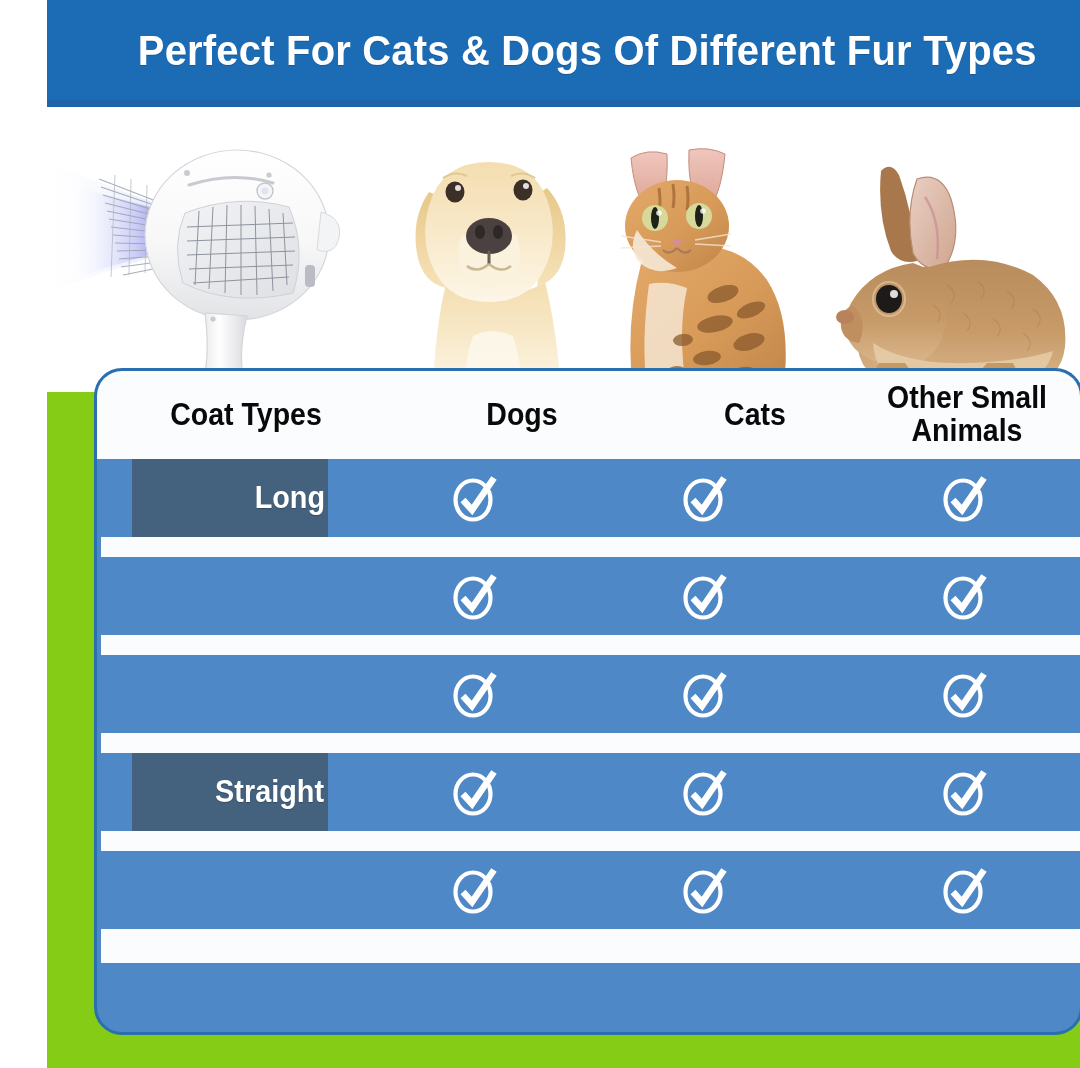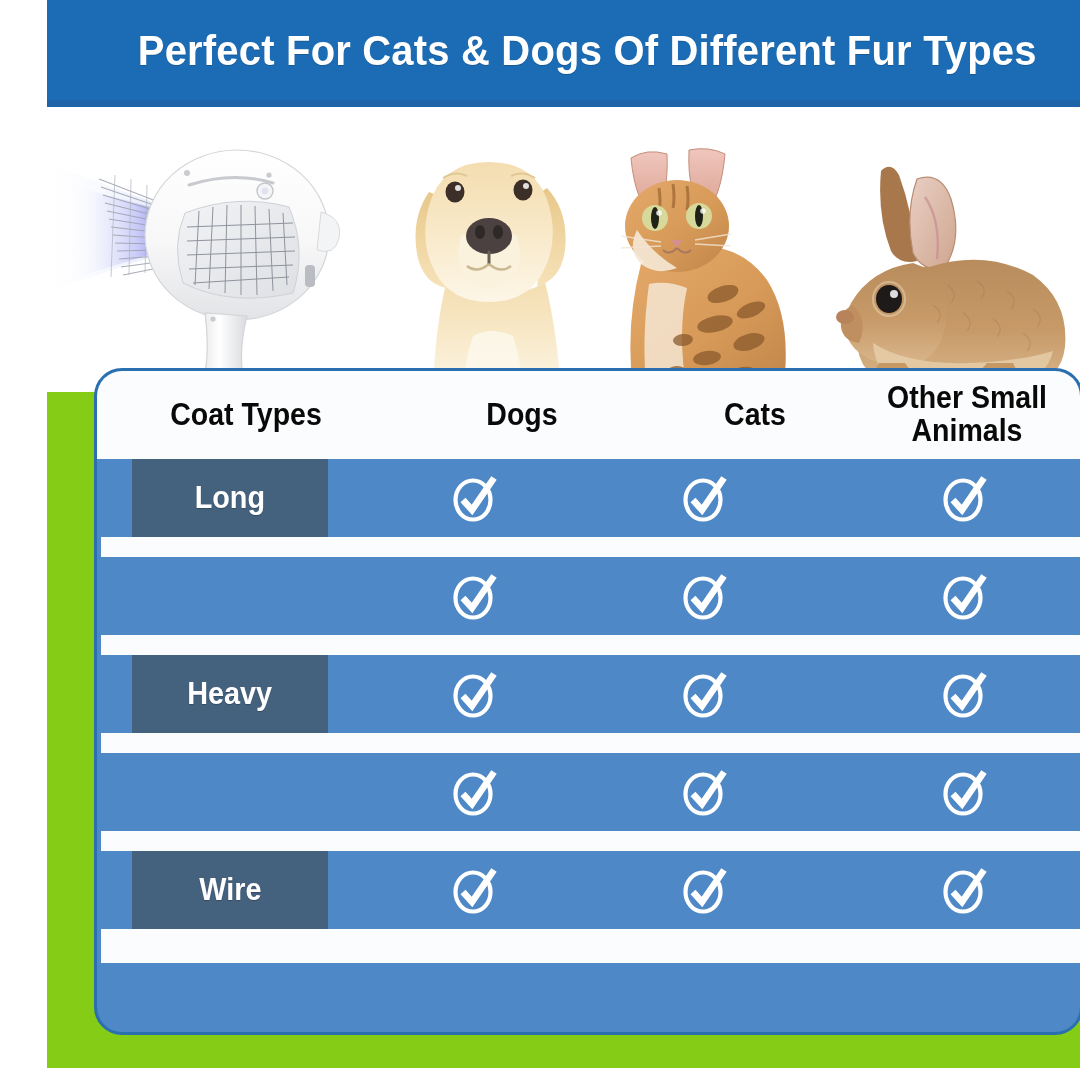--- a/index.html
+++ b/index.html
@@ -93,21 +93,21 @@
   }
   .tgap::before{
     content:""; position:absolute; left:0; top:0; width:4px; height:100%;
     background:#4e88c6;
   }
 
   .coat-cell {
     position:absolute; left:35px; top:0;
     width:196px; height:78px;
     background:#44617d;
-    display:flex; align-items:center; justify-content:center;
+    display:flex; align-items:center; justify-content:flex-end;
   }
   .coat-label {
     color:#ffffff;
     font-family:"Liberation Sans Narrow","Liberation Sans", sans-serif;
     font-weight:bold;
     font-size:31px;
     transform:scaleX(0.93);
     text-shadow:0 1px 1px rgba(0,0,0,.22);
     white-space:nowrap;
   }
@@ -428,22 +428,43 @@
           </div>
           <div class="check-cell c3">
             <svg class="check-icon" viewBox="0 0 46 48" xmlns="http://www.w3.org/2000/svg">
   <ellipse cx="21" cy="26" rx="17.5" ry="19.5" fill="none" stroke="#ffffff" stroke-width="4.2"></ellipse>
   <path d="M11 26 L20 36 L42 4" fill="none" stroke="#ffffff" stroke-width="6.6" stroke-linecap="butt" stroke-linejoin="miter"></path>
 </svg>
           </div>
         </div>
         <div class="tgap"></div>
         <div class="trow">
+          <div class="check-cell c1">
+            <svg class="check-icon" viewBox="0 0 46 48" xmlns="http://www.w3.org/2000/svg">
+  <ellipse cx="21" cy="26" rx="17.5" ry="19.5" fill="none" stroke="#ffffff" stroke-width="4.2"></ellipse>
+  <path d="M11 26 L20 36 L42 4" fill="none" stroke="#ffffff" stroke-width="6.6" stroke-linecap="butt" stroke-linejoin="miter"></path>
+</svg>
+          </div>
+          <div class="check-cell c2">
+            <svg class="check-icon" viewBox="0 0 46 48" xmlns="http://www.w3.org/2000/svg">
+  <ellipse cx="21" cy="26" rx="17.5" ry="19.5" fill="none" stroke="#ffffff" stroke-width="4.2"></ellipse>
+  <path d="M11 26 L20 36 L42 4" fill="none" stroke="#ffffff" stroke-width="6.6" stroke-linecap="butt" stroke-linejoin="miter"></path>
+</svg>
+          </div>
+          <div class="check-cell c3">
+            <svg class="check-icon" viewBox="0 0 46 48" xmlns="http://www.w3.org/2000/svg">
+  <ellipse cx="21" cy="26" rx="17.5" ry="19.5" fill="none" stroke="#ffffff" stroke-width="4.2"></ellipse>
+  <path d="M11 26 L20 36 L42 4" fill="none" stroke="#ffffff" stroke-width="6.6" stroke-linecap="butt" stroke-linejoin="miter"></path>
+</svg>
+          </div>
+        </div>
+        <div class="tgap"></div>
+        <div class="trow">
           <div class="coat-cell">
-            <span class="coat-label">Heavy</span>
+            <span class="coat-label">Straight</span>
           </div>
           <div class="check-cell c1">
             <svg class="check-icon" viewBox="0 0 46 48" xmlns="http://www.w3.org/2000/svg">
   <ellipse cx="21" cy="26" rx="17.5" ry="19.5" fill="none" stroke="#ffffff" stroke-width="4.2"></ellipse>
   <path d="M11 26 L20 36 L42 4" fill="none" stroke="#ffffff" stroke-width="6.6" stroke-linecap="butt" stroke-linejoin="miter"></path>
 </svg>
           </div>
           <div class="check-cell c2">
             <svg class="check-icon" viewBox="0 0 46 48" xmlns="http://www.w3.org/2000/svg">
   <ellipse cx="21" cy="26" rx="17.5" ry="19.5" fill="none" stroke="#ffffff" stroke-width="4.2"></ellipse>
@@ -472,42 +493,18 @@
 </svg>
           </div>
           <div class="check-cell c3">
             <svg class="check-icon" viewBox="0 0 46 48" xmlns="http://www.w3.org/2000/svg">
   <ellipse cx="21" cy="26" rx="17.5" ry="19.5" fill="none" stroke="#ffffff" stroke-width="4.2"></ellipse>
   <path d="M11 26 L20 36 L42 4" fill="none" stroke="#ffffff" stroke-width="6.6" stroke-linecap="butt" stroke-linejoin="miter"></path>
 </svg>
           </div>
         </div>
         <div class="tgap"></div>
-        <div class="trow">
-          <div class="coat-cell">
-            <span class="coat-label">Wire</span>
-          </div>
-          <div class="check-cell c1">
-            <svg class="check-icon" viewBox="0 0 46 48" xmlns="http://www.w3.org/2000/svg">
-  <ellipse cx="21" cy="26" rx="17.5" ry="19.5" fill="none" stroke="#ffffff" stroke-width="4.2"></ellipse>
-  <path d="M11 26 L20 36 L42 4" fill="none" stroke="#ffffff" stroke-width="6.6" stroke-linecap="butt" stroke-linejoin="miter"></path>
-</svg>
-          </div>
-          <div class="check-cell c2">
-            <svg class="check-icon" viewBox="0 0 46 48" xmlns="http://www.w3.org/2000/svg">
-  <ellipse cx="21" cy="26" rx="17.5" ry="19.5" fill="none" stroke="#ffffff" stroke-width="4.2"></ellipse>
-  <path d="M11 26 L20 36 L42 4" fill="none" stroke="#ffffff" stroke-width="6.6" stroke-linecap="butt" stroke-linejoin="miter"></path>
-</svg>
-          </div>
-          <div class="check-cell c3">
-            <svg class="check-icon" viewBox="0 0 46 48" xmlns="http://www.w3.org/2000/svg">
-  <ellipse cx="21" cy="26" rx="17.5" ry="19.5" fill="none" stroke="#ffffff" stroke-width="4.2"></ellipse>
-  <path d="M11 26 L20 36 L42 4" fill="none" stroke="#ffffff" stroke-width="6.6" stroke-linecap="butt" stroke-linejoin="miter"></path>
-</svg>
-          </div>
-        </div>
-        <div class="tgap"></div>
       </div>
 
     <div class="tfoot"></div>
   </div>
 
 </div>
 
 </body></html>

